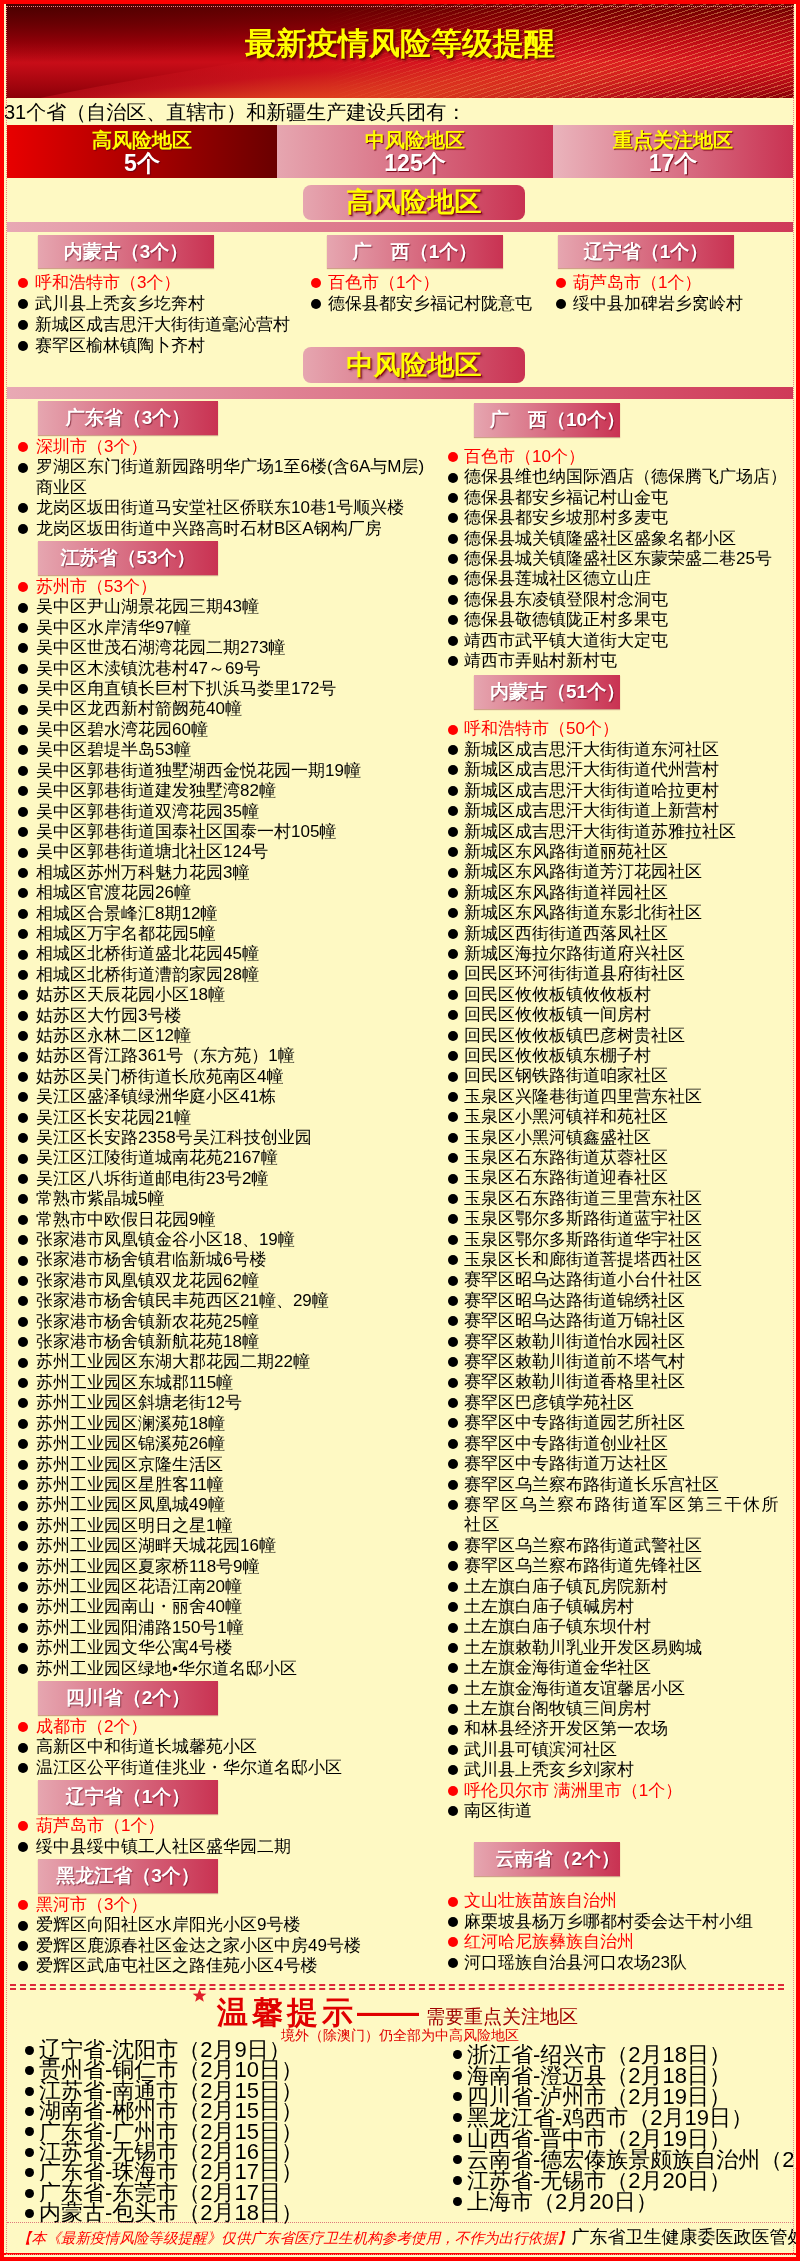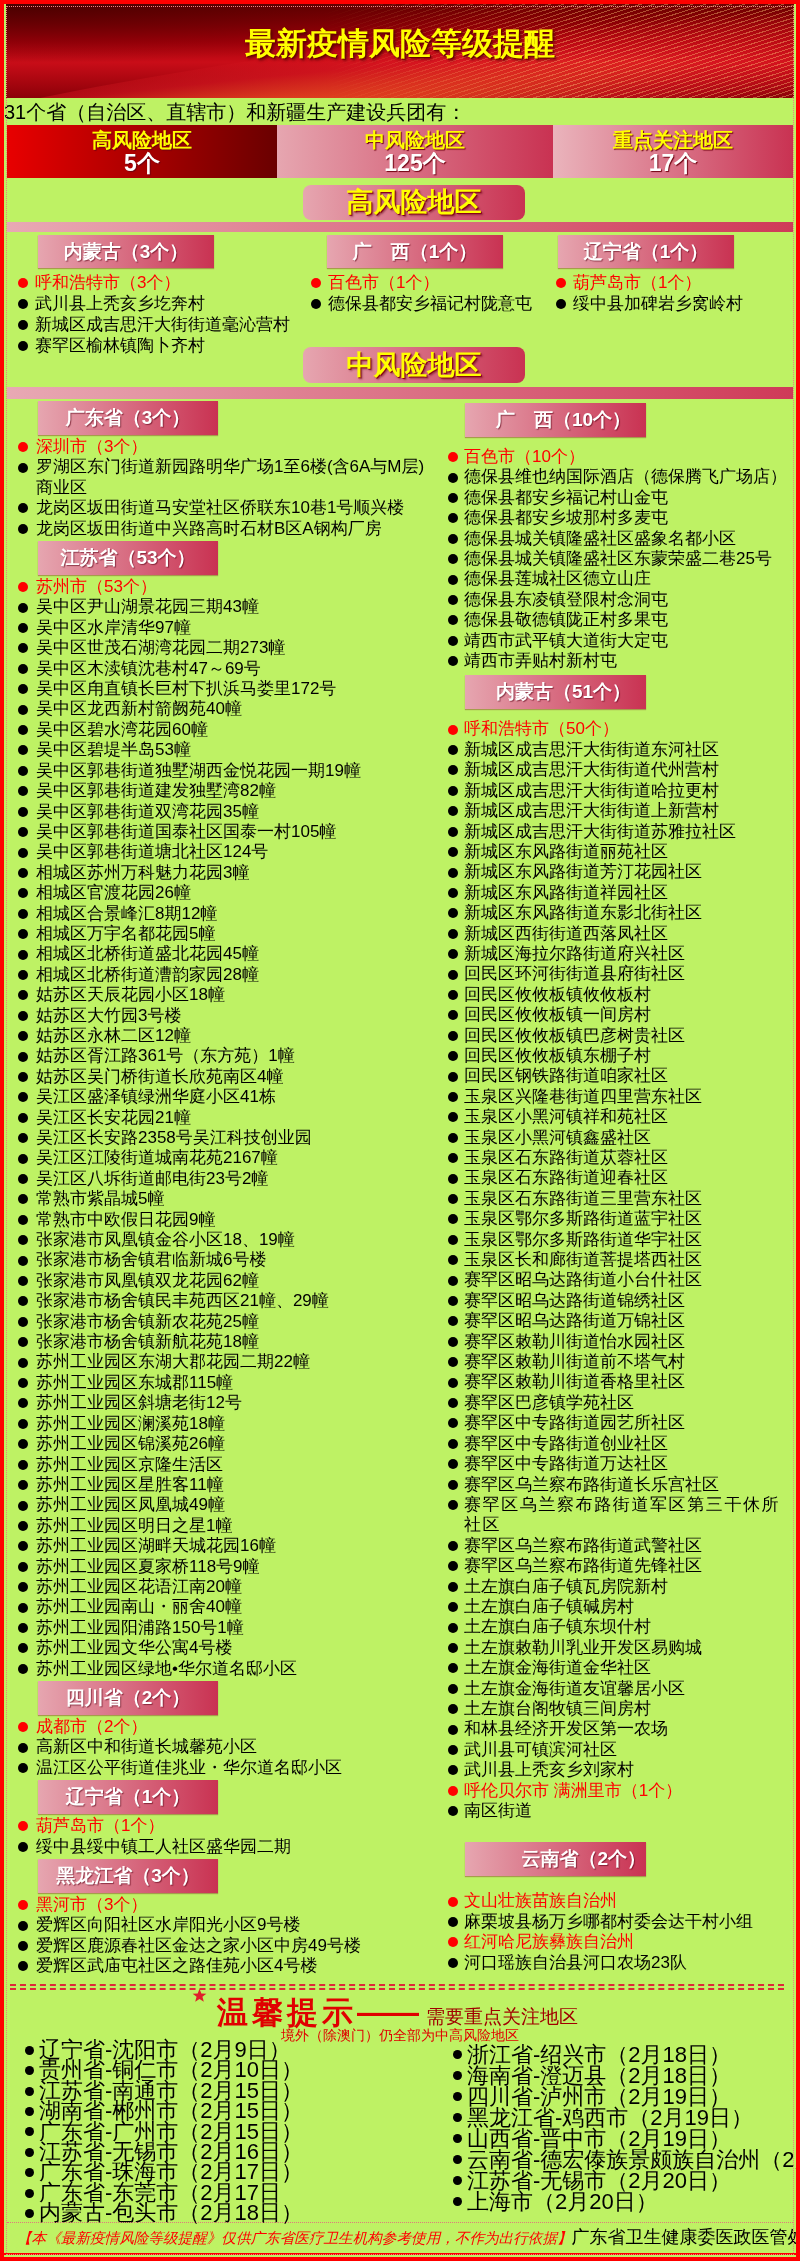--- a/index.html
+++ b/index.html
@@ -5,21 +5,21 @@
 :root{
   --frame_red:#ff0000; --title_yellow:#ffff00; --city_red:#ff0000;
   --box_gradient_start:#e6a6b0; --box_gradient_end:#c93252;
   --high_box_start:#e80000; --high_box_end:#6a0000;
   --focus_box_start:#eab4bc;
   --tip_red:#e00000; --tip_dark_red:#a00000;
 }
 *{box-sizing:border-box;margin:0;padding:0;}
 html,body{width:800px;height:2261px;overflow:hidden;background:#fff;}
 body{font-family:"Liberation Sans","DejaVu Sans",sans-serif;color:#000;}
-.page{position:relative;width:800px;height:2261px;border:4px solid var(--frame_red);background:#bef264;overflow:hidden;}
+.page{position:relative;width:800px;height:2261px;border:4px solid var(--frame_red);background:#fef9c3;overflow:hidden;}
 .frame-inner{position:absolute;left:2px;top:2px;right:2px;bottom:2px;border:1px dotted #ee8080;pointer-events:none;z-index:20;}
 .abs{position:absolute;}
 
 
 .header{left:2px;top:0;width:788px;height:94px;overflow:hidden;
   background:linear-gradient(180deg,#6e0000 0%,#a8000a 40%,#c90d18 62%,#8c0008 100%);}
 .hdr-swoosh{position:absolute;left:-160px;top:34px;width:1150px;height:110px;border-radius:50%;
   background:radial-gradient(ellipse at 18% 55%,rgba(255,160,80,.95) 0%,rgba(255,90,40,.75) 22%,rgba(230,30,40,.45) 50%,rgba(200,0,20,0) 75%);
   transform:rotate(-7deg);}
 .hdr-lines{position:absolute;right:0;top:0;width:470px;height:94px;
@@ -73,21 +73,21 @@
 .hcol .cities{margin-top:4px;padding-left:11px;}
 .hcol .line{line-height:21px;}
 .hcol .dot{margin-top:5.5px;margin-right:7px;}
 
 
 .med-left{left:3px;top:395px;width:423px;}
 .med-right{left:426px;top:395px;width:363px;}
 .med .prov-box{height:34px;line-height:34px;}
 .med-left .prov-box{width:180px;margin-left:31px;margin-top:2px;}
 .med-left .cities{margin-top:2px;padding-left:11px;}
-.med-right .prov-box{width:181px;margin-left:35px;margin-top:4px;padding-left:16px;}
+.med-right .prov-box{width:146px;margin-left:44px;margin-top:4px;padding-left:16px;}
 .med-right .cities{margin-top:10px;padding-left:18px;}
 .med-right > .prov:nth-child(3) .prov-box{margin-top:21px;text-align:right;}
 .med-right > .prov:nth-child(3) .cities{margin-top:15px;}
 .med .line{line-height:20.4px;}
 .med .dot{margin-top:5.2px;}
 .med-right .dot{margin-right:6px;}
 .med-left > .prov:first-child .loc:first-child{white-space:normal;}
 .med-right > .prov:nth-child(2) .city-group:first-child .loc:nth-child(38){white-space:normal;letter-spacing:1.6px;}
 
 .divider{left:6px;top:1980px;width:774px;height:6px;border-top:2px dashed #dd2a3a;border-bottom:2px dashed #dd2a3a;}

